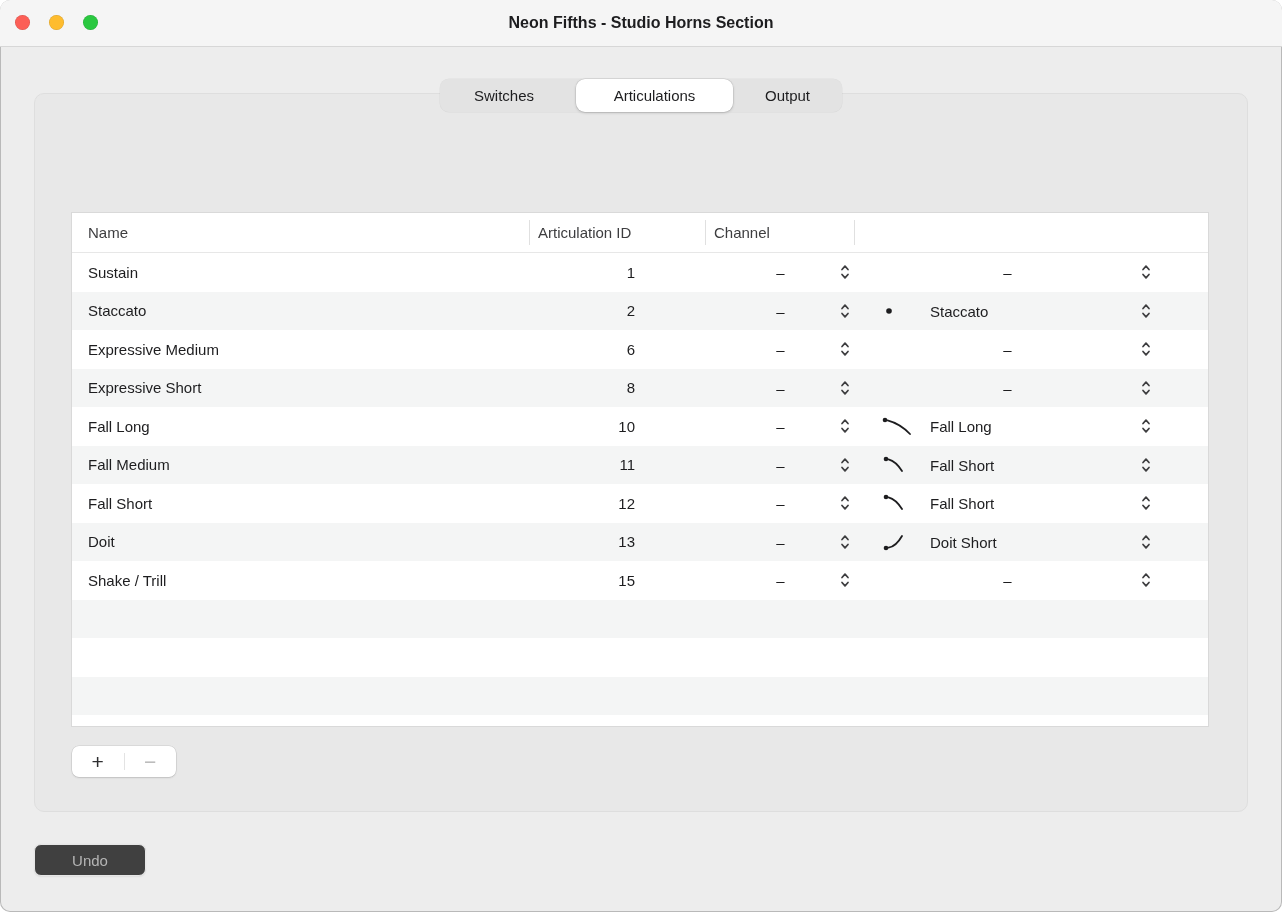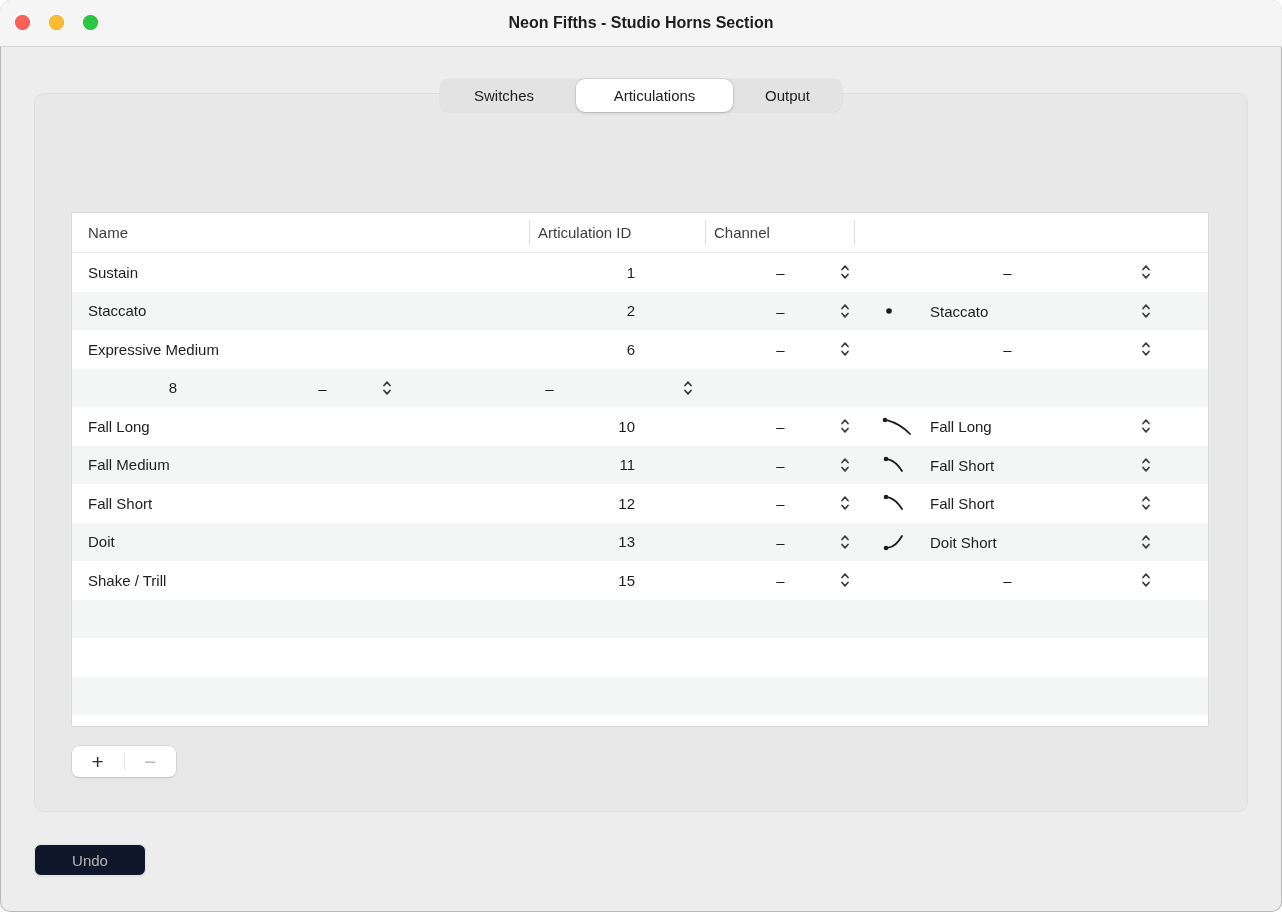--- a/index.html
+++ b/index.html
@@ -58,21 +58,21 @@
   
   .add-remove{position:absolute;left:72px;top:746px;width:104px;height:31px;background:#ffffff;
               border-radius:7px;box-shadow:0 0 0 0.5px rgba(0,0,0,0.12),0 1px 2px rgba(0,0,0,0.12);
               display:flex;align-items:center;z-index:3;}
   .add-remove button{flex:1;background:none;border:none;font-family:inherit;font-size:21px;
                      line-height:29px;padding:0;cursor:default;}
   .add-remove .add{color:#2f2f31;font-weight:500;}
   .add-remove .remove{color:#b9b9b9;font-weight:400;}
   .add-remove .sep{width:1px;height:17px;background:#e3e3e3;}
   
-  .undo{position:absolute;left:34px;top:844px;width:112px;height:32px;background:#0f172a;
+  .undo{position:absolute;left:34px;top:844px;width:112px;height:32px;background:#404040;
         border:1px solid #e6e6e6;border-radius:7px;font-family:inherit;font-size:15px;
         color:#b5b5b5;box-shadow:0 0.5px 1.5px rgba(0,0,0,0.07);cursor:default;}
   svg{display:block;}
 </style>
 </head>
 <body>
 
 <div class="window">
 
   <div class="titlebar">
@@ -194,20 +194,23 @@
           <svg width="10" height="17" viewBox="0 0 10 17" fill="none" stroke="#3e3e40" stroke-width="1.7" stroke-linecap="round" stroke-linejoin="round">
             <path d="M2 6 L5 2.6 L8 6"></path>
                   <path d="M2 11 L5 14.4 L8 11"></path>
           </svg>
         </span>
       </div>
     </div>
     <div class="td col-end"></div>
   </div>
         <div class="tr alt">
+    <div class="td col-name">
+      <span class="cell-text">Expressive Short</span>
+    </div>
     <div class="td col-id">
       <span class="cell-text">8</span>
     </div>
     <div class="td col-channel">
       <div class="popup">
         <span class="popup-value">–</span>
         <span class="stepper">
           <svg width="10" height="17" viewBox="0 0 10 17" fill="none" stroke="#3e3e40" stroke-width="1.7" stroke-linecap="round" stroke-linejoin="round">
             <path d="M2 6 L5 2.6 L8 6"></path>
                   <path d="M2 11 L5 14.4 L8 11"></path>

